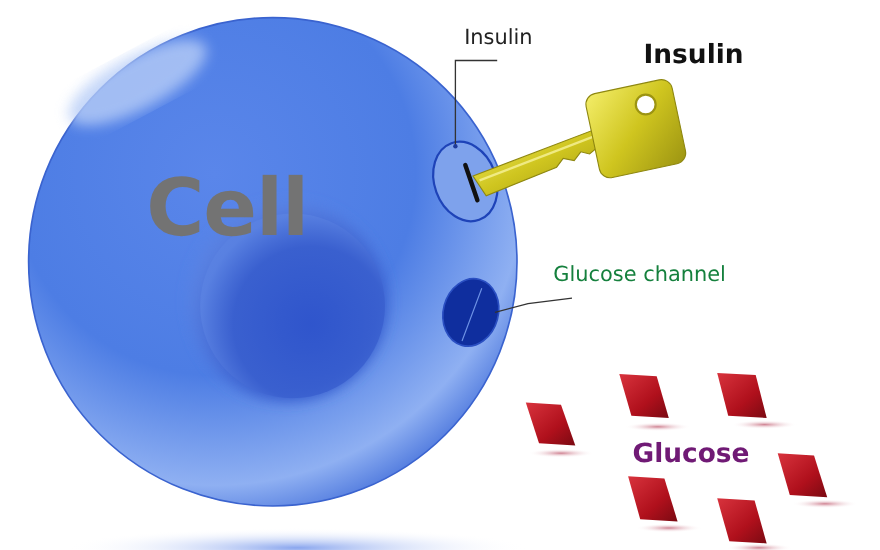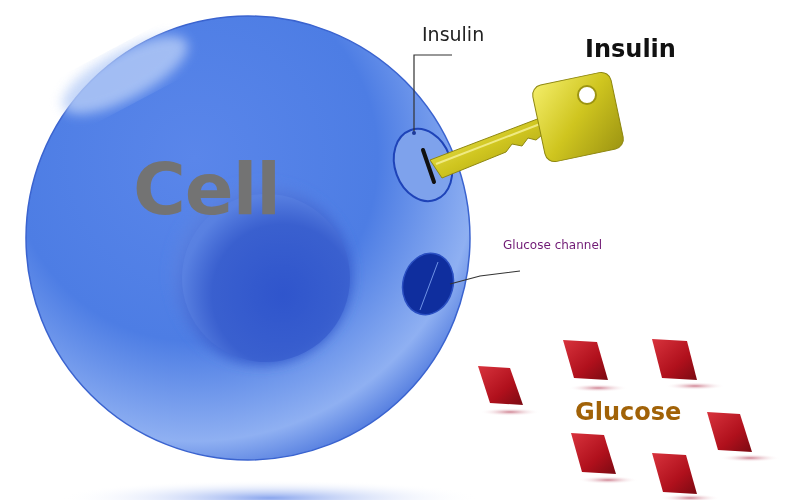--- a/index.html
+++ b/index.html
@@ -2,22 +2,22 @@
 <html><head>
 <meta charset="utf-8">
 <style>
   html,body{margin:0;padding:0;background:#fff;}
   .stage{position:relative;width:800px;height:500px;overflow:hidden;background:#fff;font-family:"DejaVu Sans","Liberation Sans",sans-serif;}
   svg{position:absolute;left:0;top:0;}
   .lbl{position:absolute;color:#1a1a1a;white-space:nowrap;}
   .cell-label{left:133px;top:118px;font-size:72px;font-weight:bold;color:#737373;letter-spacing:-1px;margin-top:29px;}
   .receptor-label{left:422px;top:22px;font-size:19px;line-height:24px;color:#222;}
   .insulin-label{left:585px;top:35px;font-size:24px;font-weight:bold;color:#111;}
-  .channel-label{left:503px;top:238px;font-size:12px;color:#701a75;}
-  .glucose-label{left:575px;top:398px;font-size:24px;font-weight:bold;color:#a16207;}
+  .channel-label{left:503px;top:238px;font-size:19px;color:#15803d;}
+  .glucose-label{left:575px;top:398px;font-size:24px;font-weight:bold;color:#701a75;}
 </style>
 </head>
 <body>
 
 <div class="stage">
   <svg width="800" height="500" viewBox="0 0 800 500">
     <defs>
       <radialGradient id="cellGrad" cx="0.38" cy="0.32" r="0.75">
         <stop offset="0" stop-color="#5a86ea"></stop>
         <stop offset="0.55" stop-color="#4d7de4"></stop>

